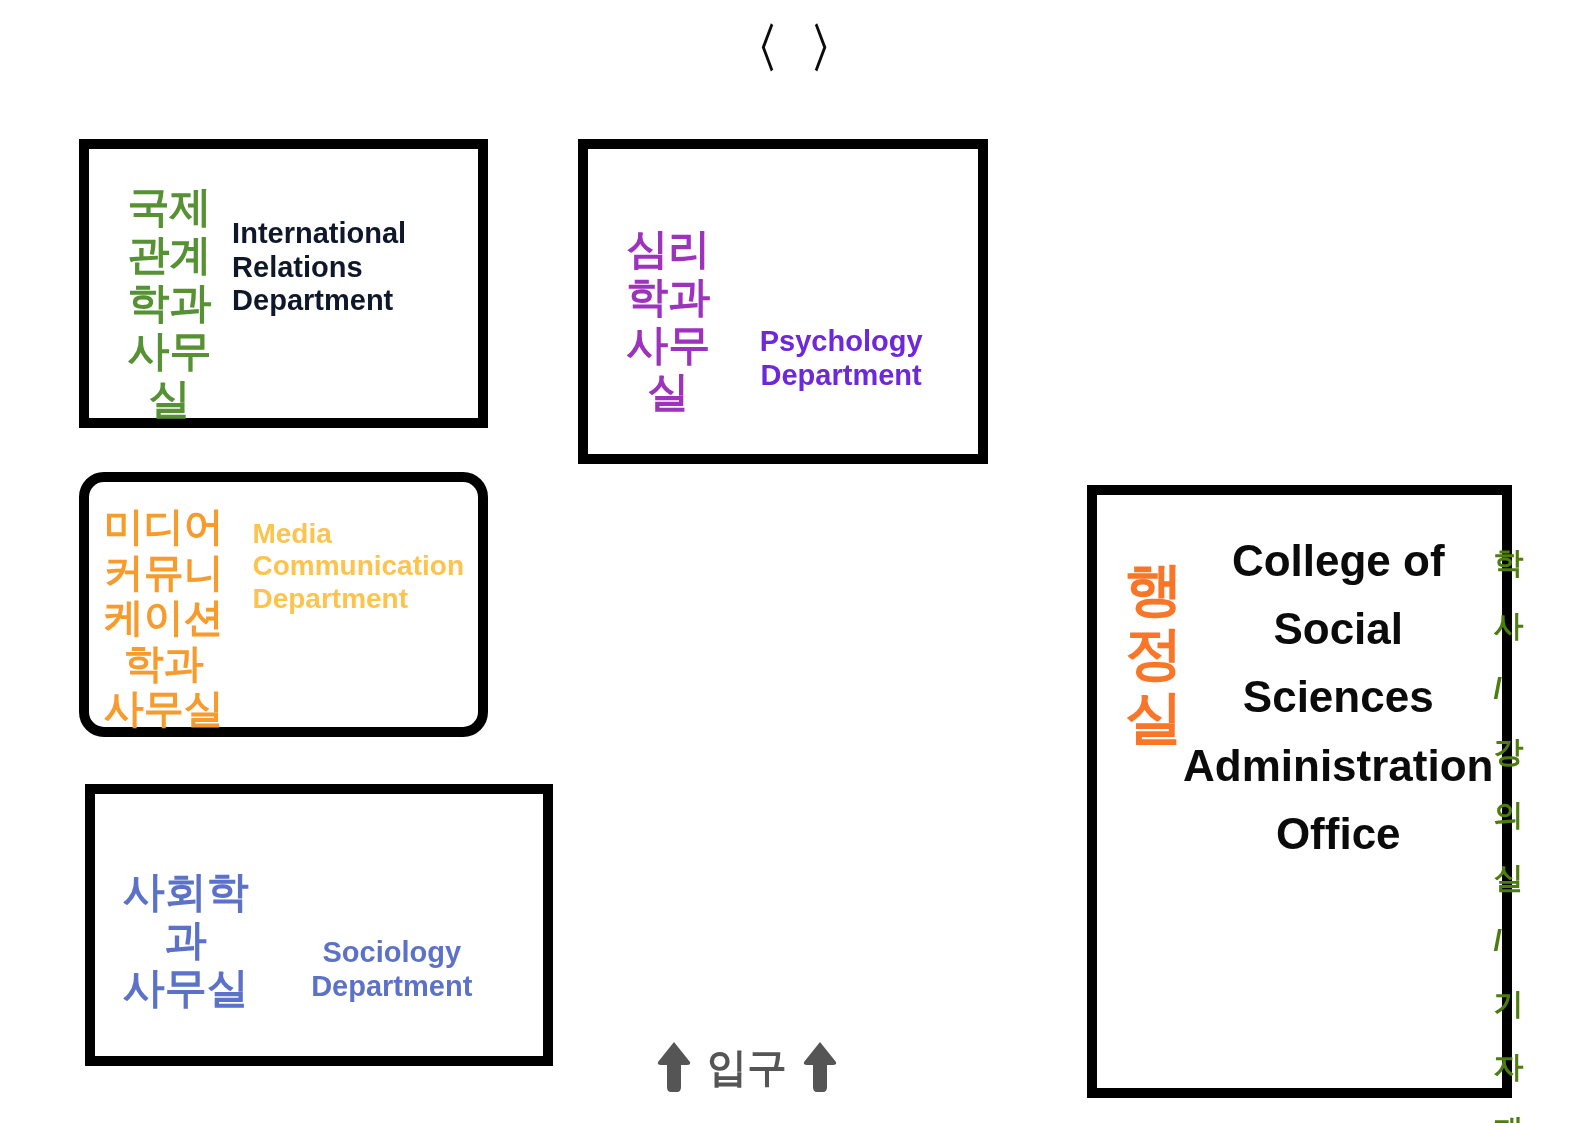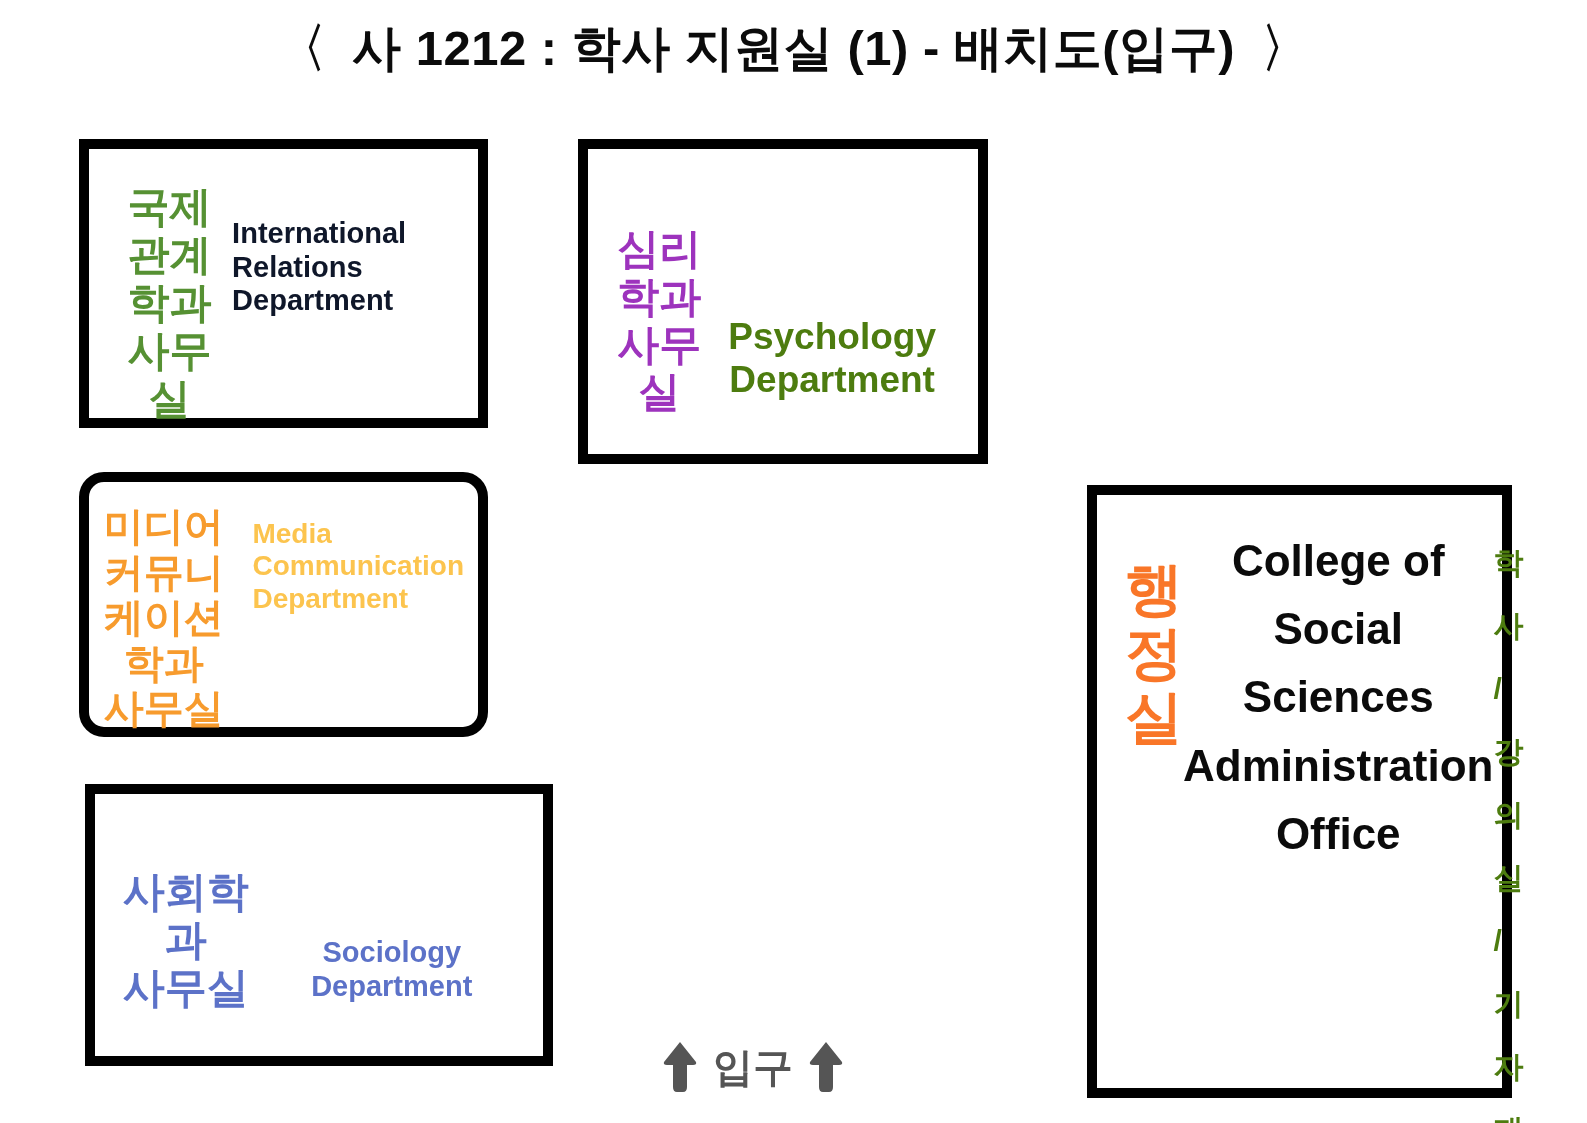--- a/index.html
+++ b/index.html
@@ -92,22 +92,22 @@
     height: 325px;
     padding: 38px 22px 0 22px;
     align-items: center;
   }
   #box-psychology .kor {
     font-size: 42px;
     color: #9d33bd;
   }
   #box-psychology .eng {
     margin-top: 76px;
-    font-size: 37px;
-    color: #4d7c0f;
+    font-size: 29px;
+    color: #6d28d9;
     text-align: center;
   }
 
   
   #box-media {
     left: 79px;
     top: 472px;
     width: 409px;
     height: 265px;
     padding: 22px 14px 0 14px;
@@ -174,26 +174,27 @@
     font-size: 30px;
     font-weight: 800;
     color: #4d7c0f;
     line-height: 2.1;
     text-align: left;
   }
 
   
   #entrance-marker {
     position: absolute;
-    left: 663px;
+    left: 632px;
     top: 1032px;
     width: 230px;
     height: 70px;
     display: flex;
     align-items: center;
+    justify-content: center;
     gap: 16px;
   }
   #entrance-marker .arrow-up {
     width: 34px;
     height: 52px;
     flex: 0 0 auto;
     display: block;
   }
   #entrance-label {
     font-size: 40px;
@@ -201,21 +202,20 @@
     color: #555555;
     line-height: 1;
     white-space: nowrap;
   }
 </style>
 </head>
 <body>
 
 <div id="title-bar">
   <span class="arrow-glyph">〈</span>
-  <span id="title-text">사 1212 : 학사 지원실 (1) - 배치도(입구)</span>
   <span class="arrow-glyph">〉</span>
 </div>
 
 <div class="room-box" id="box-international">
   <div class="kor">국제관계학과
 사무실</div>
   <div class="eng">International Relations Department</div>
 </div>
 
 <div class="room-box" id="box-psychology">

